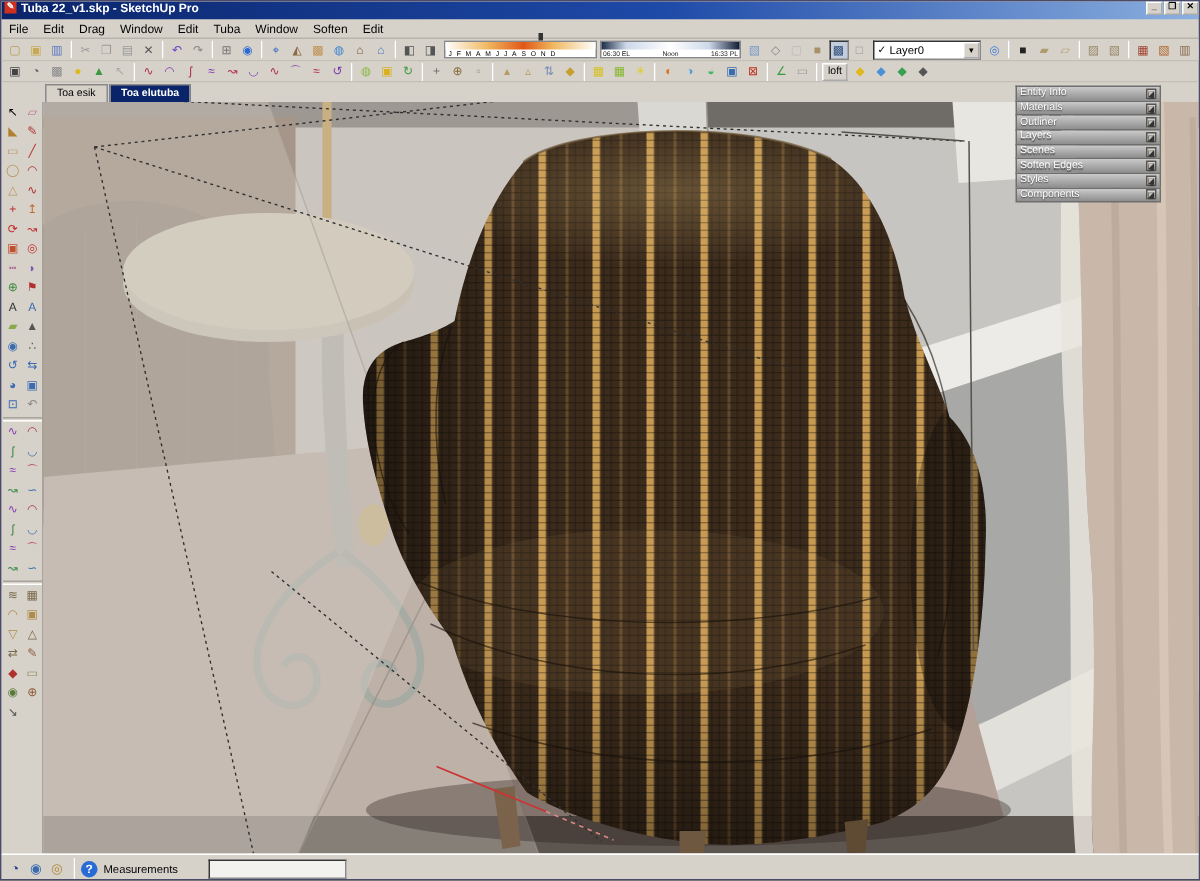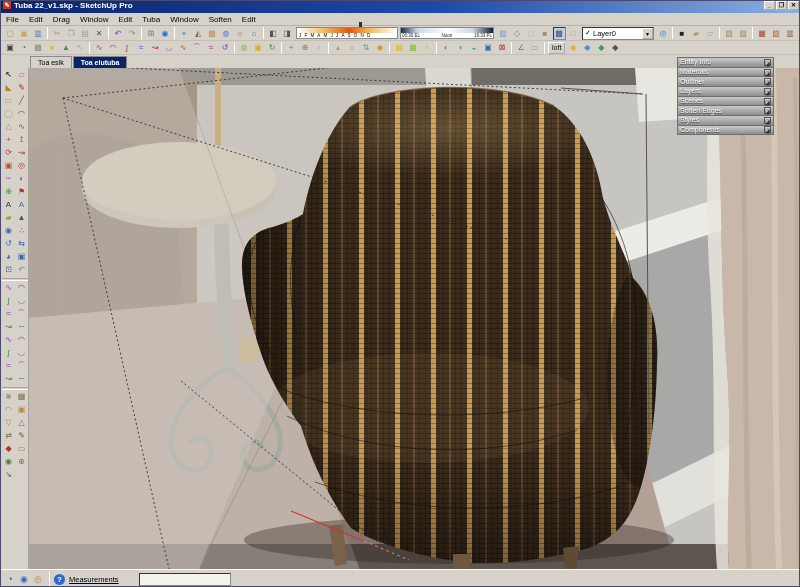--- a/index.html
+++ b/index.html
@@ -71,21 +71,21 @@
   .panelbtn{width:7px;height:7px;background:#d6d2ca;border:1px solid #555;font-size:5px;
     line-height:6px;text-align:center;color:#333;flex:none;}
   
   .statusbar{position:absolute;left:0;top:568px;width:800px;height:19px;background:#d6d2ca;
     border-top:1px solid #fff;display:flex;align-items:center;font-size:8px;color:#000;padding:0 2px;}
   .stico{width:12px;height:12px;border-radius:50%;font-size:9px;line-height:12px;text-align:center;margin:0 1px;flex:none;}
   .stsep{width:1px;height:14px;background:#a8a49c;border-right:1px solid #fff;margin:0 4px;flex:none;}
   .helpico{width:11px;height:11px;border-radius:50%;background:#2a6ad4;color:#fff;font-size:8px;
     font-weight:bold;line-height:11px;text-align:center;margin-right:4px;flex:none;}
   .stmsg{flex:1;white-space:nowrap;overflow:hidden;}
-  .measlabel{font-size:7.5px;margin-right:20px;text-decoration:underline;}
+  .measlabel{font-size:7.5px;margin-right:20px;}
   .measbox{width:92px;height:13px;border:1px inset #888;background:#f4f2ee;font-size:7.5px;
     font-family:"Liberation Sans",sans-serif;padding:0 2px;}
 </style>
 </head>
 <body>
 
 <div class="app">
 
   <div class="titlebar">
     <span class="appicon">✎</span>

